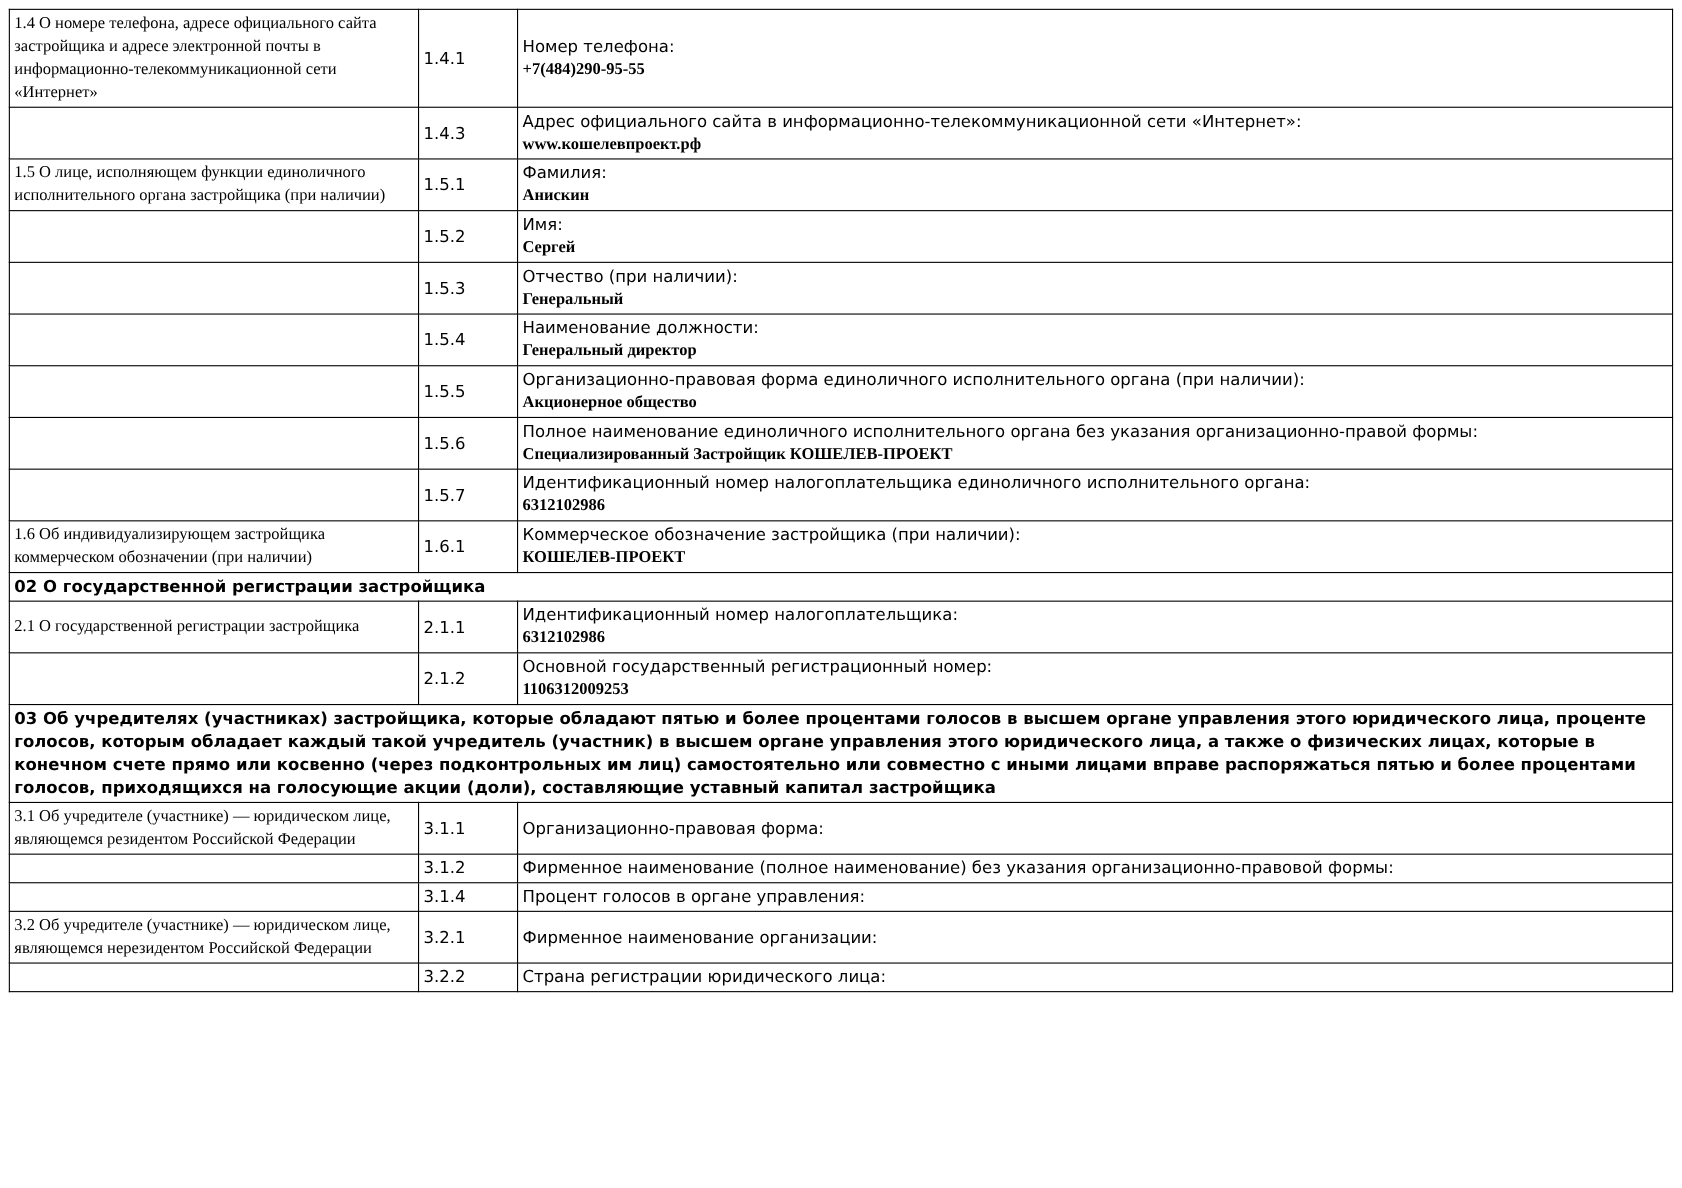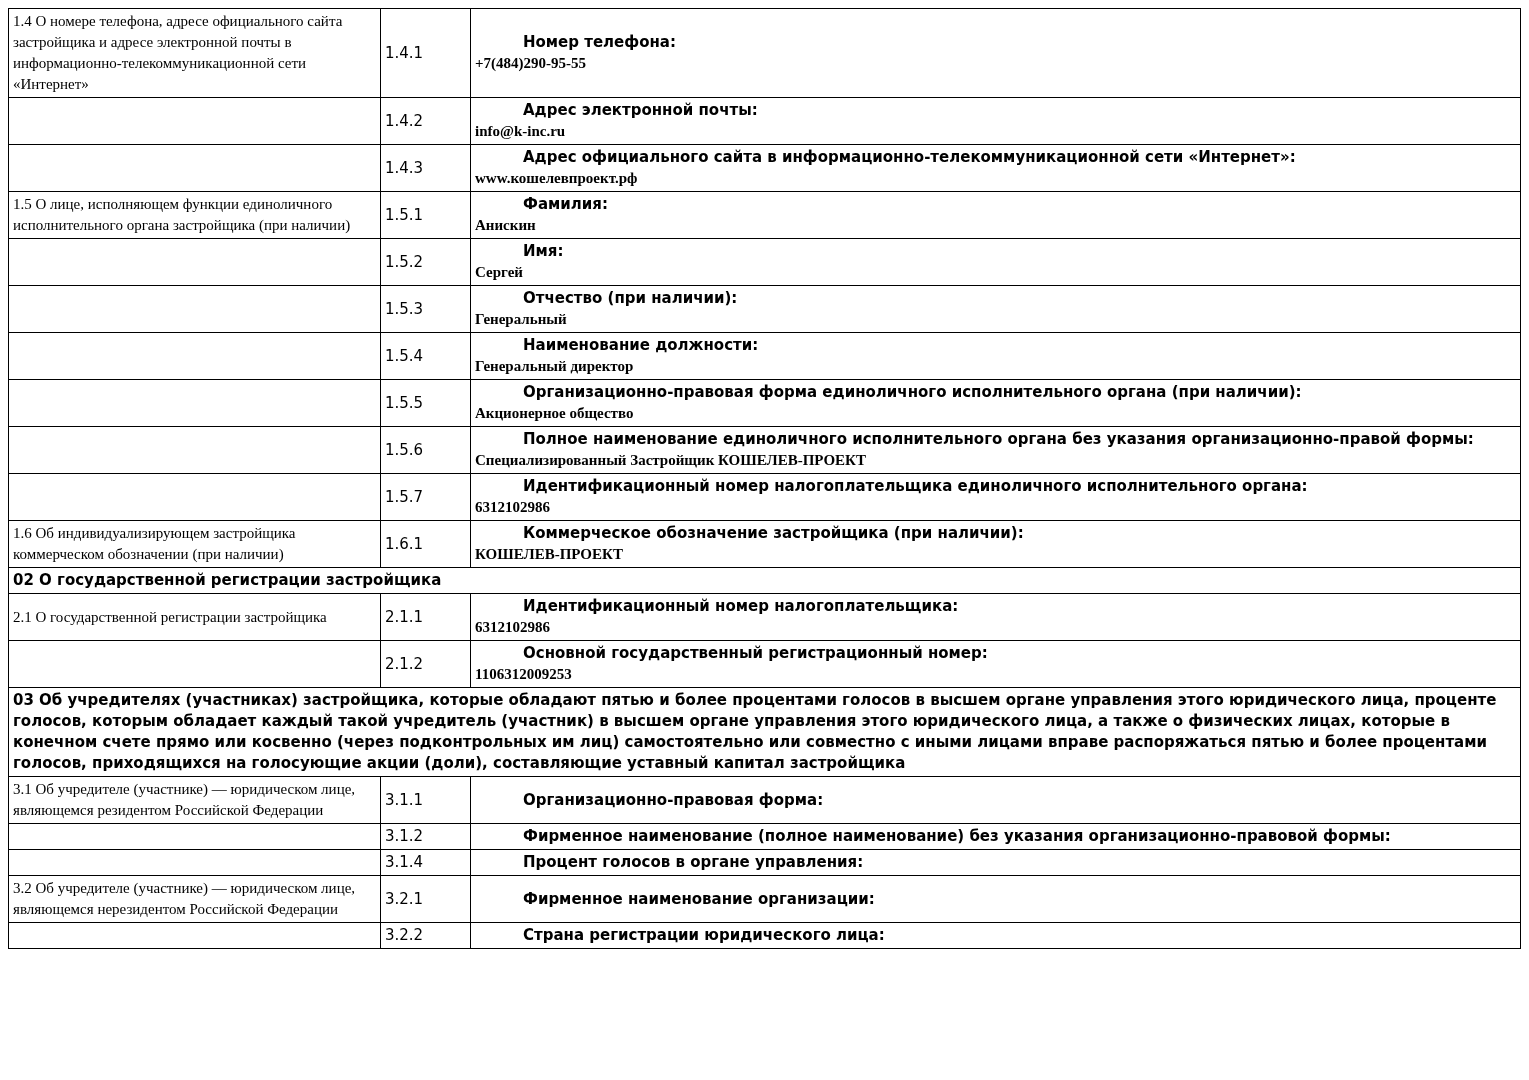--- a/index.html
+++ b/index.html
@@ -22,21 +22,21 @@
     border: 1px solid #000000;
     padding: 2px 4px;
     vertical-align: middle;
     line-height: 21px;
     word-wrap: break-word;
     overflow-wrap: break-word;
   }
   td.c1 { width: 372px; font-family: Liberation Serif, serif; }
   td.c2 { width: 90px; }
   td.c3 { }
-  .field-label { font-weight: bold; margin-left: 48px; }
+  .field-label { font-weight: normal; }
   .field-value { font-weight: bold; font-family: Liberation Serif, serif; }
   tr.section-row td {
     font-weight: bold;
   }
 </style>
 </head>
 <body>
 
 <table class="decl">
   <colgroup>
@@ -44,28 +44,20 @@
     <col style="width:90px">
     <col>
   </colgroup>
   <tbody>
       <tr>
         <td class="c1">1.4 О номере телефона, адресе официального сайта застройщика и адресе электронной почты в информационно-телекоммуникационной сети «Интернет»</td>
         <td class="c2">1.4.1</td>
         <td class="c3">
           <div class="field-label">Номер телефона:</div>
           <div class="field-value">+7(484)290-95-55</div>
-        </td>
-      </tr>
-      <tr>
-        <td class="c1"></td>
-        <td class="c2">1.4.2</td>
-        <td class="c3">
-          <div class="field-label">Адрес электронной почты:</div>
-          <div class="field-value">info@k-inc.ru</div>
         </td>
       </tr>
       <tr>
         <td class="c1"></td>
         <td class="c2">1.4.3</td>
         <td class="c3">
           <div class="field-label">Адрес официального сайта в информационно-телекоммуникационной сети «Интернет»:</div>
           <div class="field-value">www.кошелевпроект.рф</div>
         </td>
       </tr>

